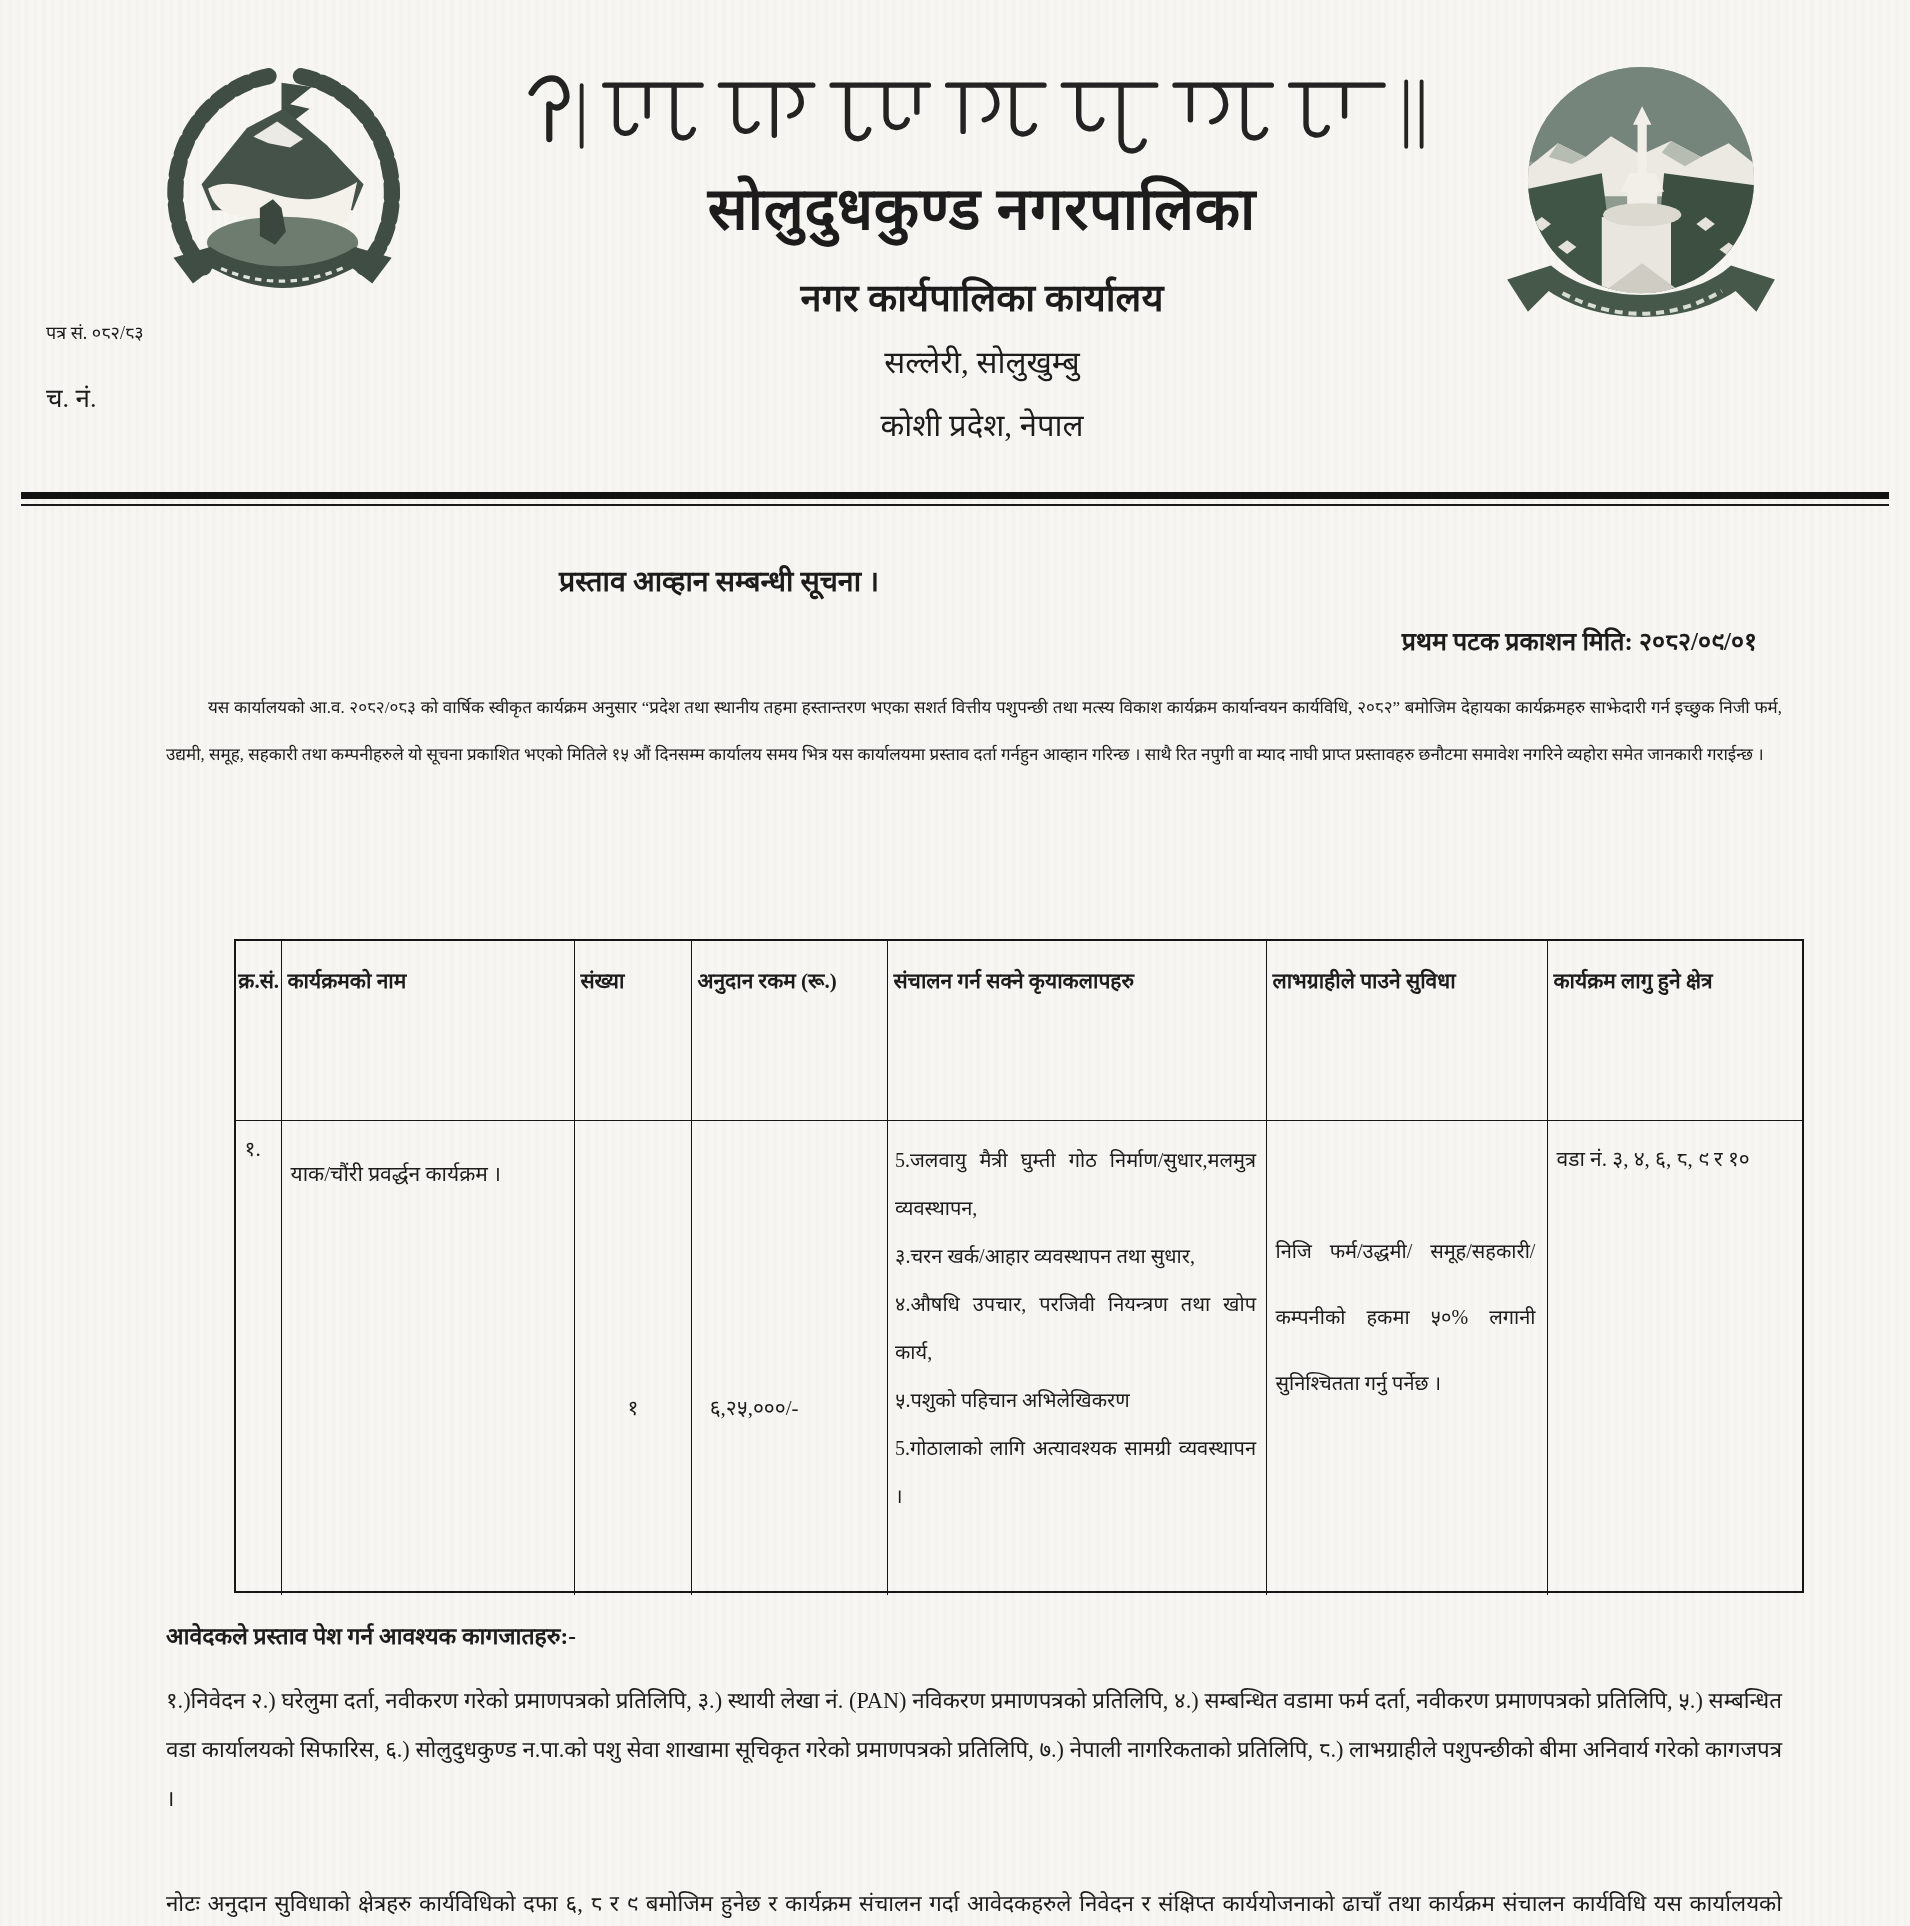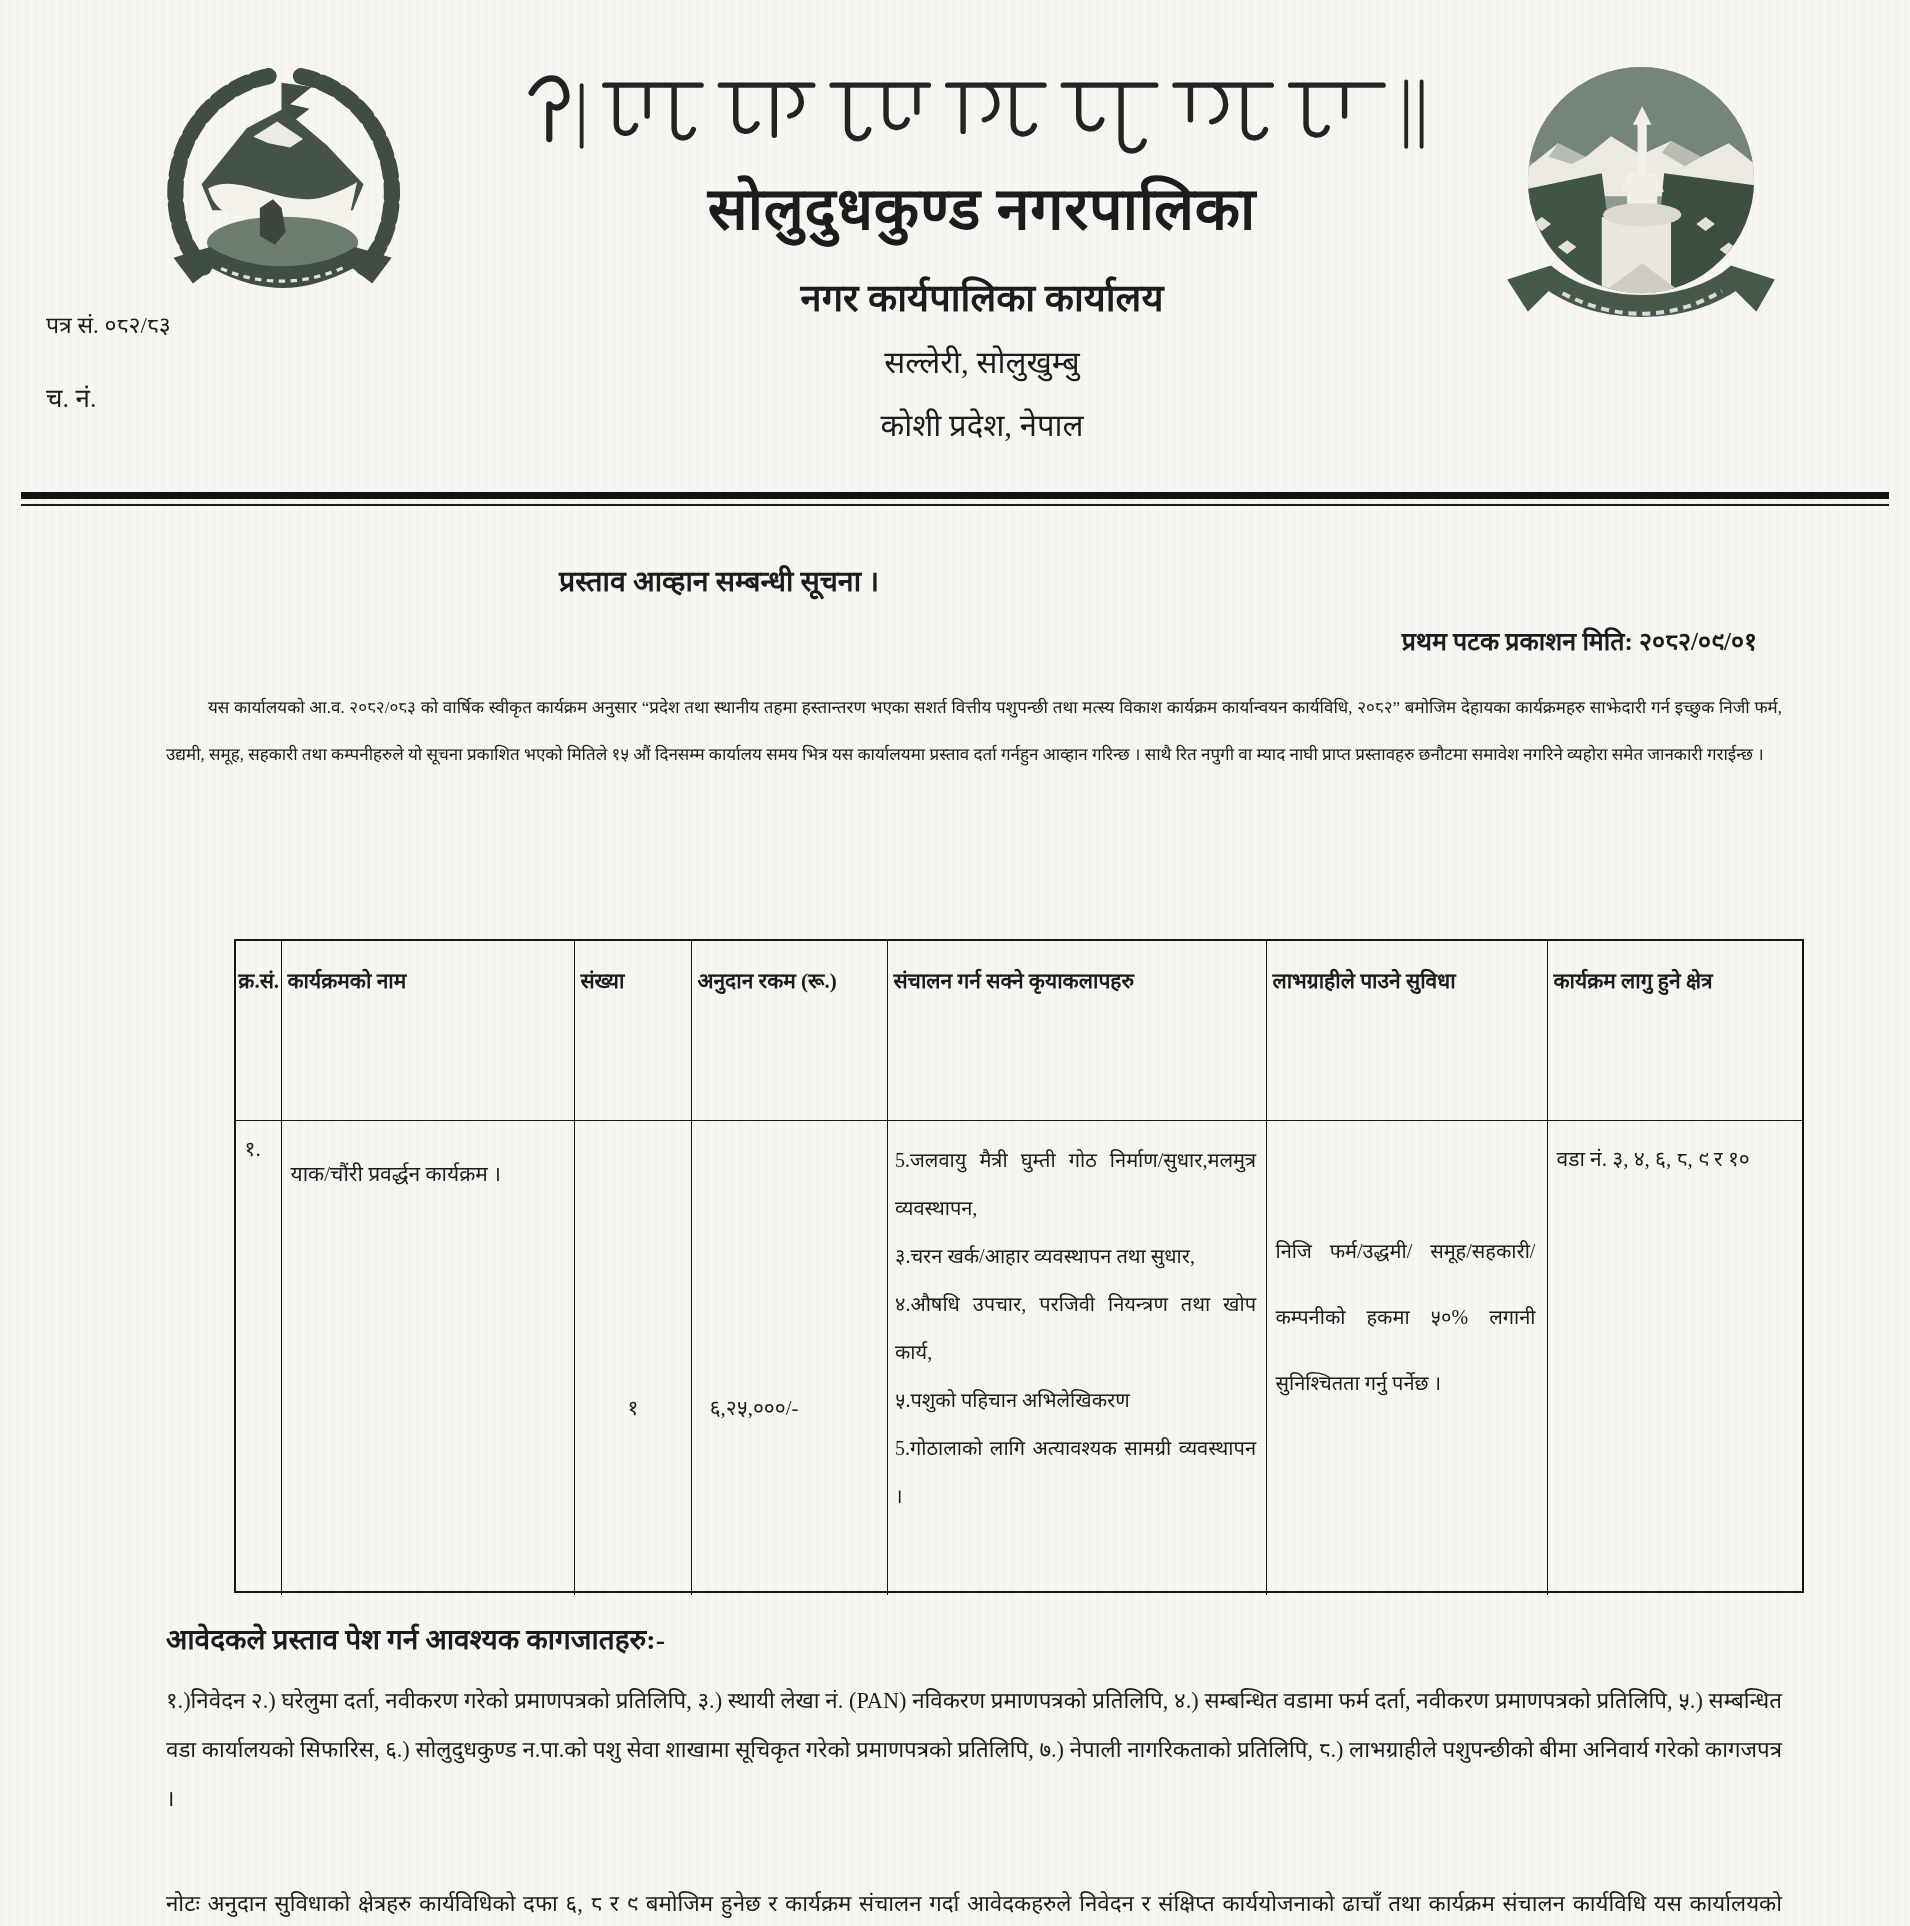--- a/index.html
+++ b/index.html
@@ -11,21 +11,21 @@
     color:#1c1c1c; overflow:hidden;
   }
   .abs{position:absolute;}
   .ctr{text-align:center;}
   
   .tibetan-wrap{left:520px; top:58px; width:944px; height:116px;}
   .np-title{left:385px; top:166px; width:1194px; font-size:59px; font-weight:700; letter-spacing:0.8px;}
   .office{left:385px; top:270px; width:1194px; font-size:38px; font-weight:700;}
   .addr{left:385px; top:340px; width:1194px; font-size:31px;}
   .prov{left:385px; top:403px; width:1194px; font-size:31px;}
-  .refline{left:46px; top:308px; font-size:23px;}
+  .refline{left:46px; top:320px; font-size:18px;}
   .chline{left:46px; top:379px; font-size:26px;}
   .rule-thick{left:21px; top:492px; width:1868px; height:6.5px; background:#121212;}
   .rule-thin{left:21px; top:504px; width:1868px; height:2.3px; background:#1a1a1a;}
   
   .notice-title{left:559px; top:561px; width:809px; font-size:28.5px; font-weight:700; }
   .pub-date{right:154px; top:623px; font-size:25px; font-weight:700;}
   
   .body-para{left:166px; top:684px; width:1616px; font-size:17px; line-height:47px; text-align:justify; text-indent:42px;}
   
   .tbl{
@@ -44,21 +44,21 @@
   .bcell{font-size:21px;}
   .b-sn{padding:13px 0 0 8.5px;}
   .b-prog{padding:13px 10px 0 8.5px; line-height:80px; text-align:justify;}
   .b-qty{padding:272px 0 0 0; text-align:center;}
   .b-amt{padding:272px 0 0 17.7px;}
   .b-act{font-size:20px; line-height:48px; padding:14.6px 10px 0 7px;}
   .b-act div{text-align:justify;}
   .b-ben{font-size:20px; line-height:66px; padding:97px 11.6px 0 8.5px; text-align:justify;}
   .b-area{padding:15.4px 9.2px 0 8.5px; line-height:47px;}
   
-  .docs-head{left:166px; top:1619px; font-size:28px; font-weight:700;}
+  .docs-head{left:166px; top:1619px; font-size:23px; font-weight:700;}
   .docs-body{left:166px; top:1676px; width:1616px; font-size:22.3px; line-height:49px; text-align:justify;}
   .note-body{left:166px; top:1879px; width:1616px; font-size:22.3px; line-height:49px; text-align:justify;}
   .emblem-left{left:139px; top:46px; width:285px; height:270px;}
   .emblem-right{left:1491px; top:42px; width:300px; height:304px;}
 </style>
 </head>
 <body>
 
 <div class="page">
 

